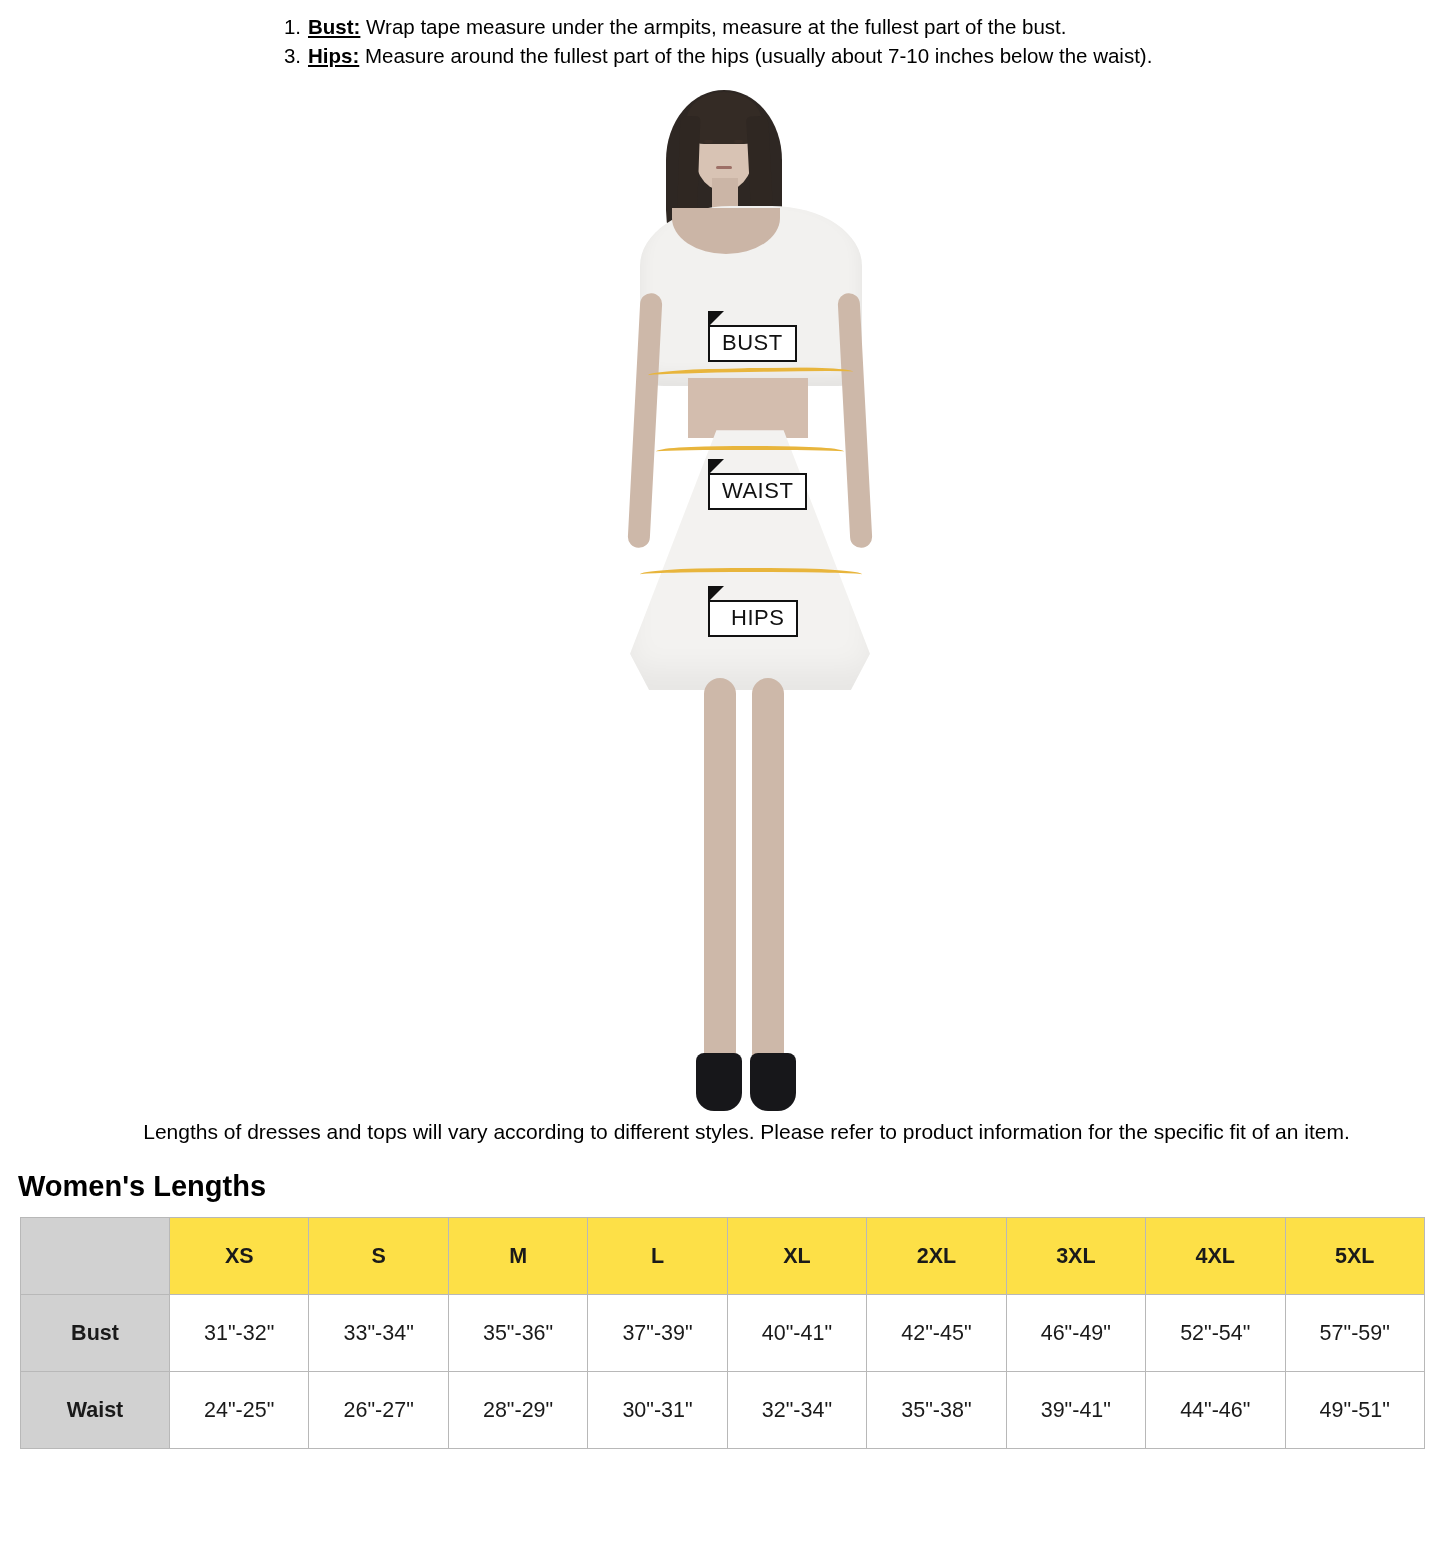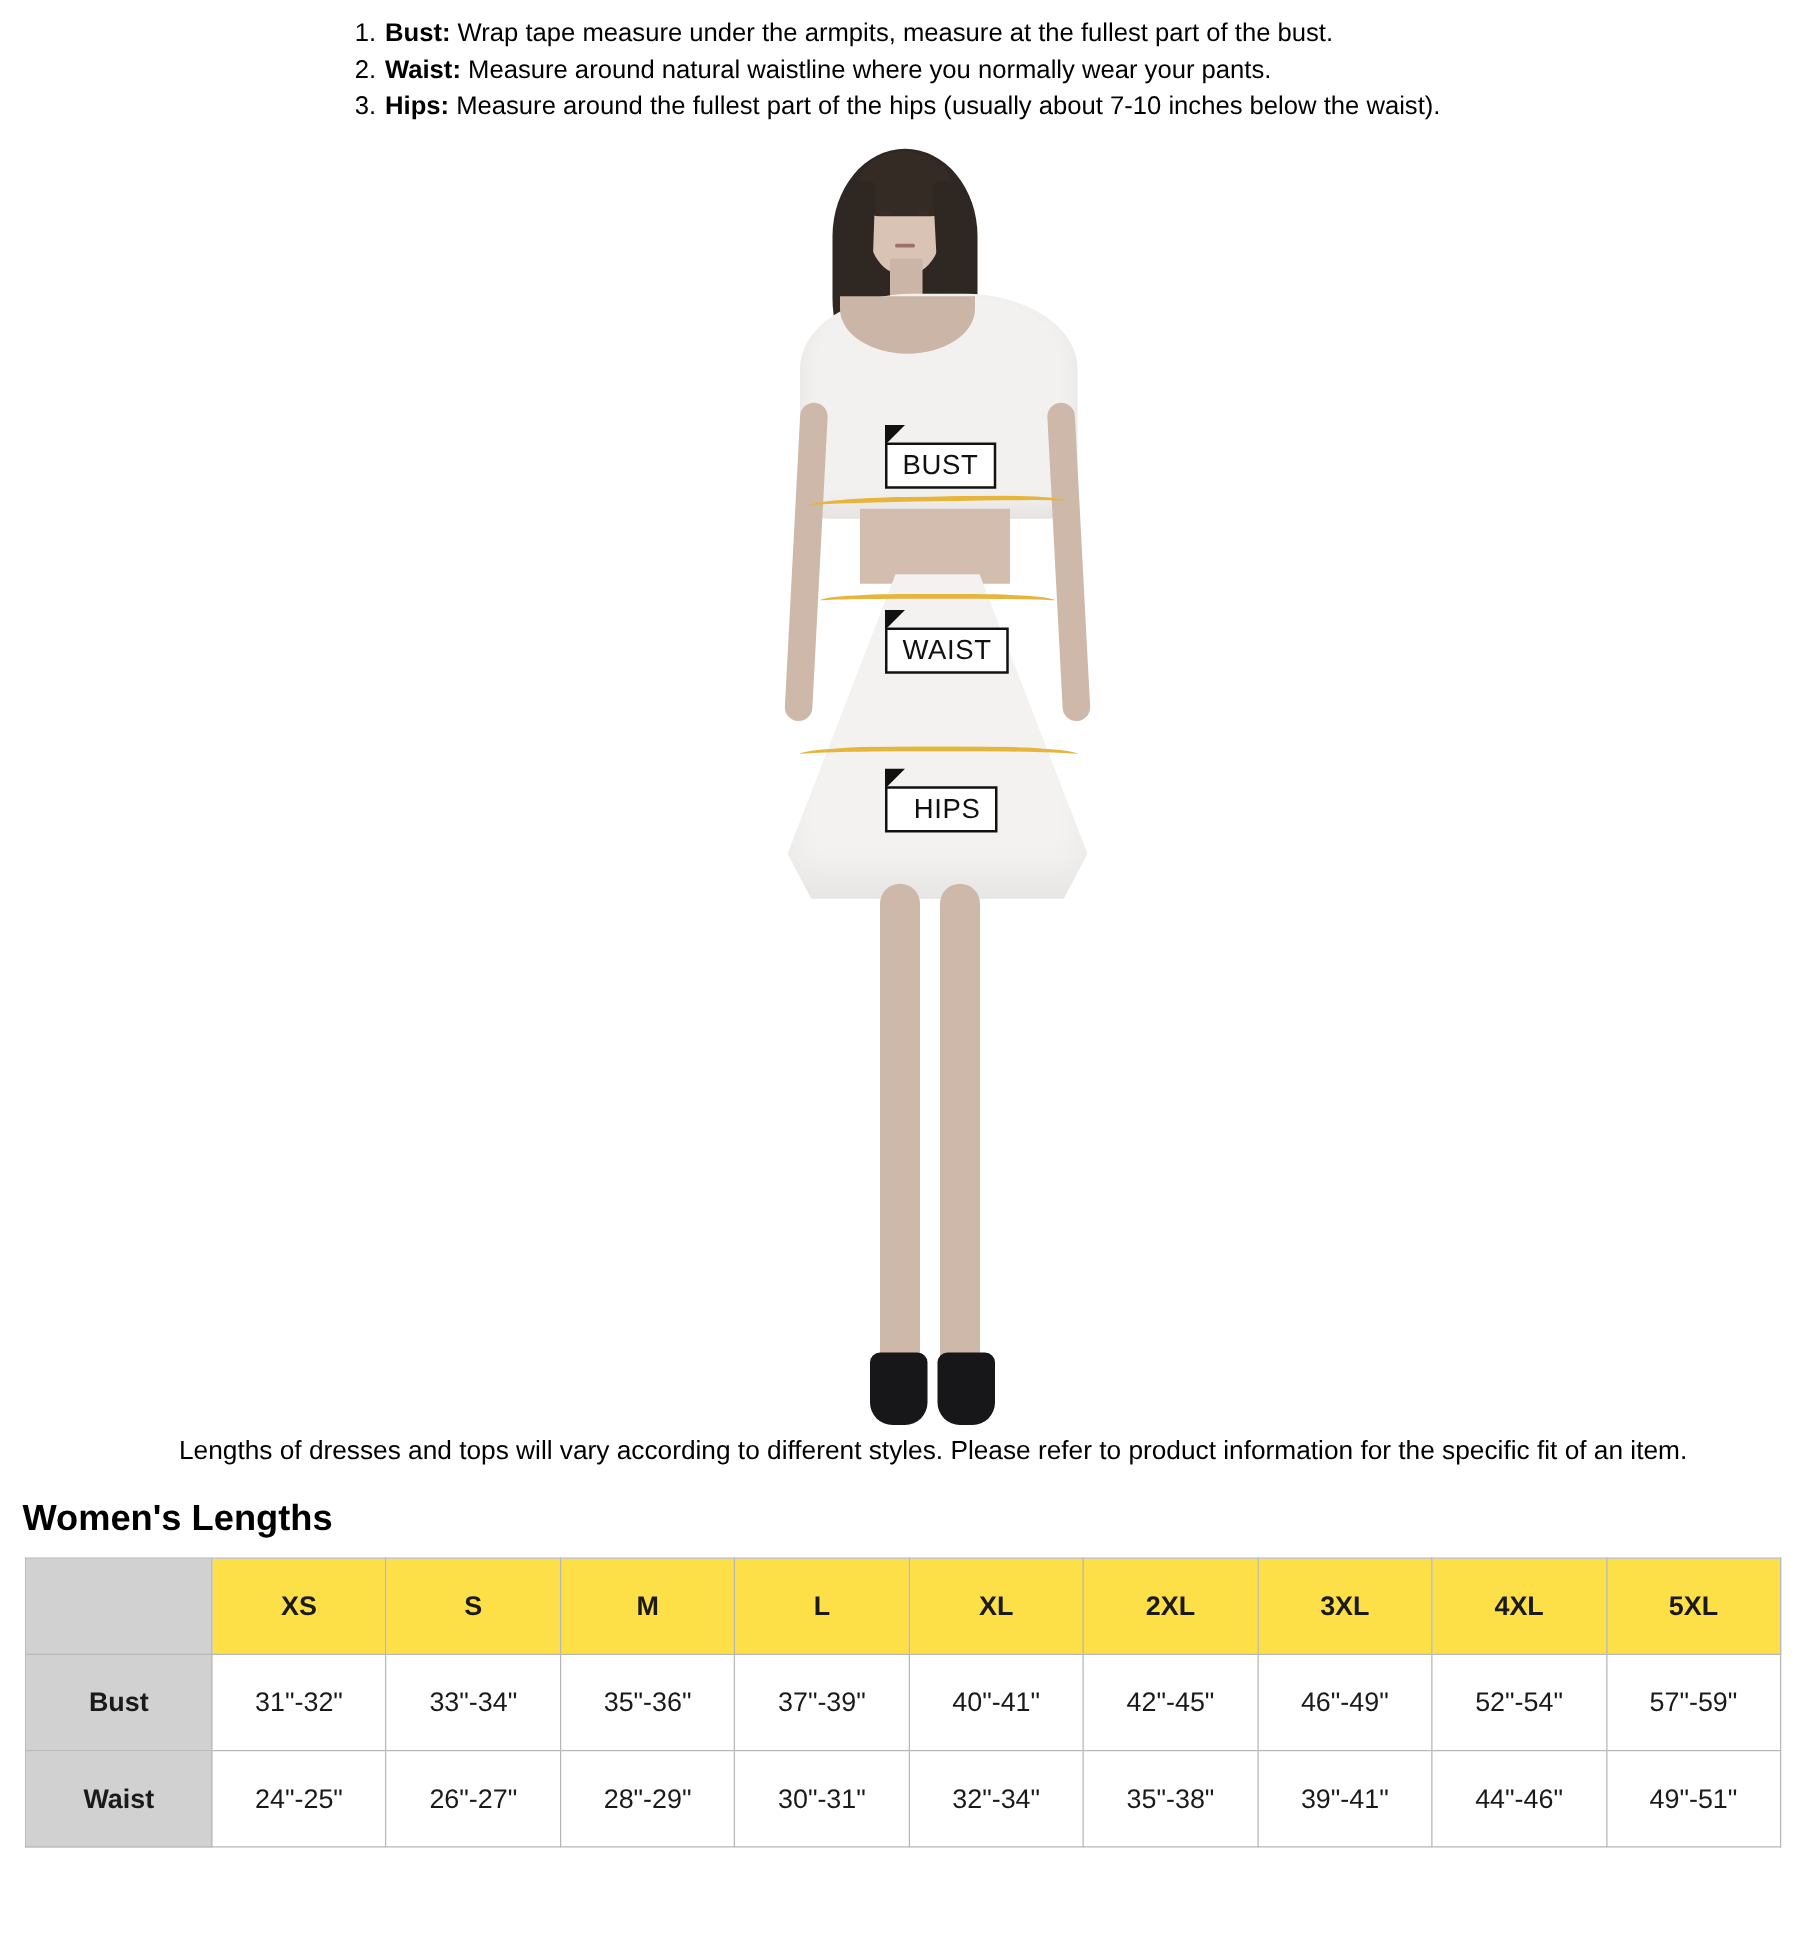--- a/index.html
+++ b/index.html
@@ -29,21 +29,21 @@
     margin: 12px 0 0 275px;
     padding: 0;
     list-style: none;
     font-size: 20.5px;
     line-height: 1.42;
   }
   .steps li {
     white-space: nowrap;
   }
   .steps .num { display: inline-block; width: 26px; text-align: right; margin-right: 7px;}
-  .steps b { font-weight: bold; }
+  .steps b { font-weight: bold; text-decoration: underline; }
 
   
   .figure-wrap {
     position: relative;
     width: 1445px;
     height: 1050px;
   }
   .figure {
     position: absolute;
     left: 600px;
@@ -228,23 +228,20 @@
 </style>
 </head>
 <body>
 
 <div class="page">
 
   <div>
     <ul class="steps">
       <li>
         <span class="num">1.</span><b>Bust:</b><span> Wrap tape measure under the armpits, measure at the fullest part of the bust.</span>
-      </li>
-      <li>
-        <span class="num">2.</span><b>Waist:</b><span> Measure around natural waistline where you normally wear your pants.</span>
       </li>
       <li>
         <span class="num">3.</span><b>Hips:</b><span> Measure around the fullest part of the hips (usually about 7-10 inches below the waist).</span>
       </li>
     </ul>
   </div>
 
   <div class="figure-wrap">
     <div class="figure">
       <div class="model">

